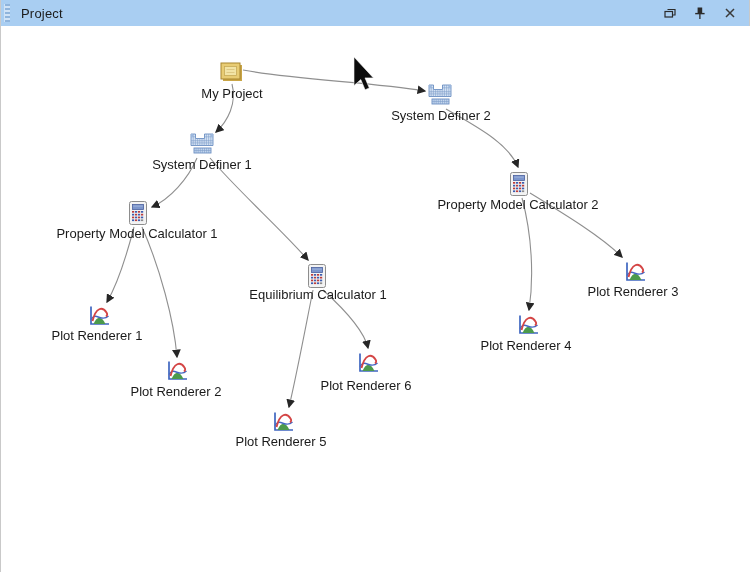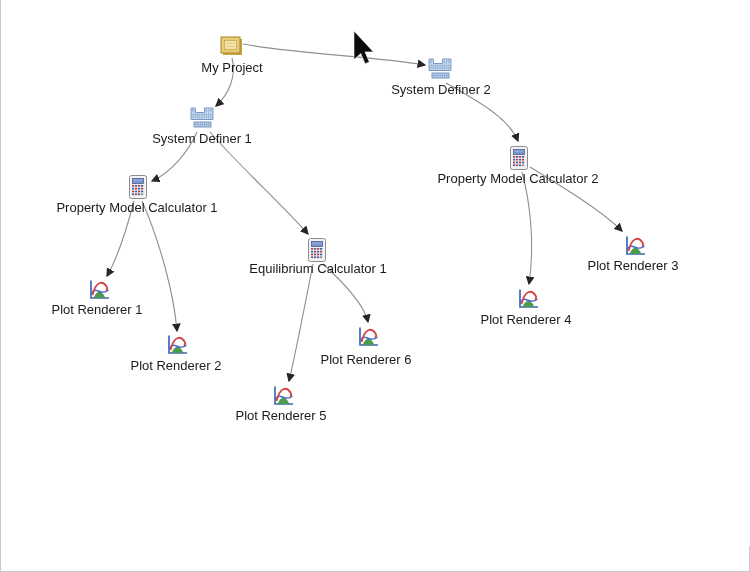--- a/index.html
+++ b/index.html
@@ -15,20 +15,44 @@
   .tb-btn{background:none;border:none;padding:2px;margin:0;width:22px;height:22px;
           display:flex;align-items:center;justify-content:center;cursor:default;}
   .canvas{display:block;background:#ffffff;}
   text.node-label{font-family:"Liberation Sans",sans-serif;font-size:13px;fill:#1a1a1a;}
 </style>
 </head>
 <body>
 
 <div class="window">
 
+  <div class="titlebar" style="background: rgb(169, 206, 242);">
+    <div class="grip"></div>
+    <span class="title">Project</span>
+    <div class="tb-buttons">
+      <button class="tb-btn">
+        <svg width="16" height="16" viewBox="0 0 16 16">
+          <path d="M5.5,4.5 H13 V10 H11" fill="none" stroke="#2b2b2b" stroke-width="1.2"></path>
+          <rect x="3" y="6.5" width="7.5" height="5.5" fill="none" stroke="#2b2b2b" stroke-width="1.2"></rect>
+        </svg>
+      </button>
+      <button class="tb-btn">
+        <svg width="16" height="16" viewBox="0 0 16 16">
+          <rect x="5.6" y="2.5" width="4.6" height="5.5" fill="#2b2b2b"></rect>
+          <line x1="3.2" y1="8.6" x2="12.6" y2="8.6" stroke="#2b2b2b" stroke-width="1.4"></line>
+          <line x1="7.9" y1="8.6" x2="7.9" y2="14" stroke="#2b2b2b" stroke-width="1.3"></line>
+        </svg>
+      </button>
+      <button class="tb-btn">
+        <svg width="16" height="16" viewBox="0 0 16 16">
+          <path d="M4,4 L12,12 M12,4 L4,12" stroke="#3a3a3a" stroke-width="1.5" fill="none"></path>
+        </svg>
+      </button>
+    </div>
+  </div>
 
   <svg id="graph-svg" class="canvas" width="750" height="546" viewBox="0 26 750 546" style="background: rgb(255, 255, 255);">
     <defs>
       <marker id="arrowhead" viewBox="0 0 10 10" refX="8.5" refY="5" markerWidth="8" markerHeight="8" orient="auto">
         <path id="arrowhead-path" d="M0,0 L10,5 L0,10 Z" fill="#262626"></path>
       </marker>
 
       <g id="icon-project">
         <rect x="-8" y="-7" width="19" height="16" fill="#c9a546"></rect>
         <rect x="-10" y="-9" width="19" height="16" fill="#e8cc74" stroke="#a8862e" stroke-width="1"></rect>

